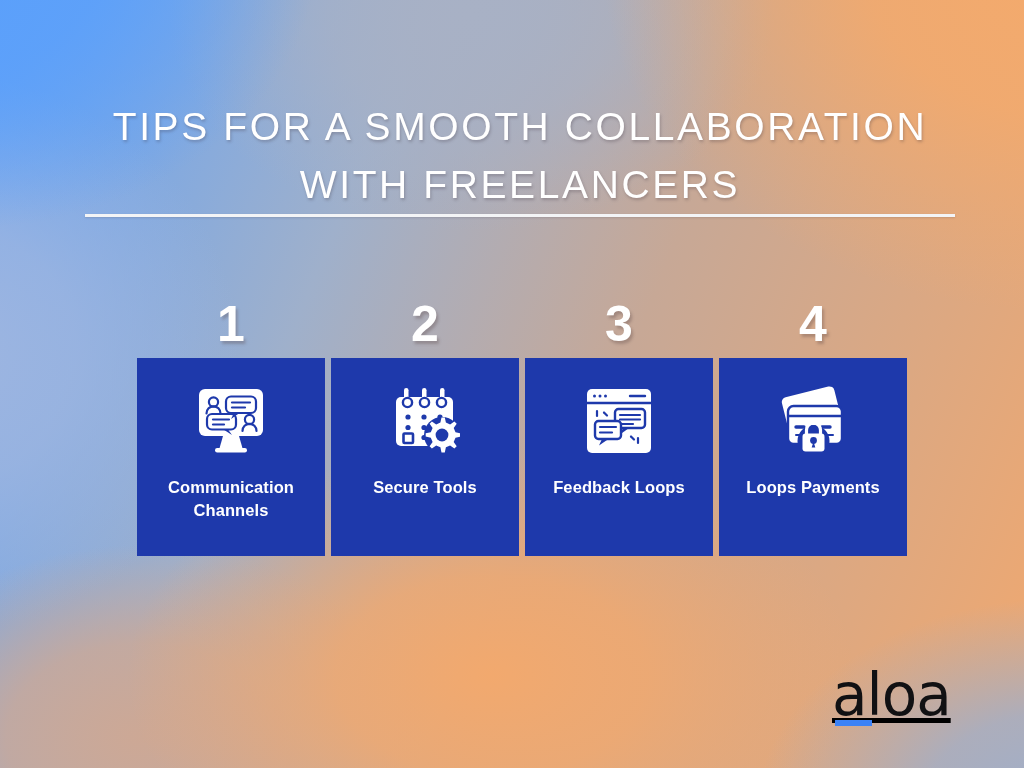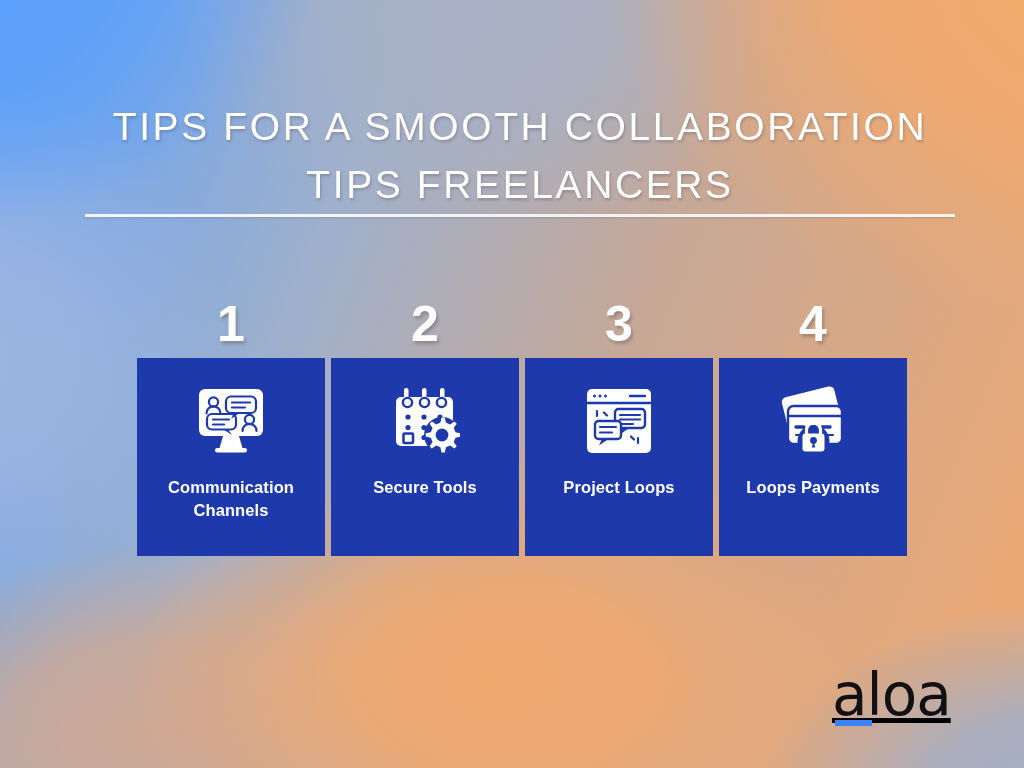--- a/index.html
+++ b/index.html
@@ -169,21 +169,21 @@
   <div class="bg-layer bg-gray-top"></div>
   <div class="bg-layer bg-blue-bl"></div>
   <div class="bg-layer bg-tan-bl"></div>
   <div class="bg-layer bg-orange-bc"></div>
   <div class="bg-layer bg-blue-br"></div>
   <div class="bg-layer bg-orange-tr"></div>
   <div class="bg-layer bg-blue-tl"></div>
 
   <div class="title-block">
     <div class="title-line">TIPS FOR A SMOOTH COLLABORATION</div>
-    <div class="title-line">TIPS FREELANCERS</div>
+    <div class="title-line">WITH FREELANCERS</div>
   </div>
   <div class="title-rule"></div>
 
   <div class="cards-row">
 
     <div class="card-col">
       <div class="card-number">1</div>
       <div class="card-box">
         <div class="card-icon">
           <svg width="72" height="70" viewBox="0 0 72 70" fill="none" xmlns="http://www.w3.org/2000/svg">
@@ -257,21 +257,21 @@
             <rect x="10" y="34" width="26" height="18" rx="3.5" fill="#ffffff" stroke="#1e39ab" stroke-width="2.4"></rect>
             <path d="M17 52 L14 58.5 L23.5 52" fill="#1e39ab"></path>
             <line x1="15" y1="40" x2="31" y2="40" stroke="#1e39ab" stroke-width="2.2" stroke-linecap="round"></line>
             <line x1="15" y1="45.5" x2="27" y2="45.5" stroke="#1e39ab" stroke-width="2.2" stroke-linecap="round"></line>
             <line x1="12" y1="24" x2="12" y2="29" stroke="#1e39ab" stroke-width="2.2" stroke-linecap="round"></line>
             <line x1="19" y1="25.5" x2="22" y2="28.5" stroke="#1e39ab" stroke-width="2.2" stroke-linecap="round"></line>
             <line x1="53" y1="51" x2="53" y2="56" stroke="#1e39ab" stroke-width="2.2" stroke-linecap="round"></line>
             <line x1="46" y1="49.5" x2="49" y2="52.5" stroke="#1e39ab" stroke-width="2.2" stroke-linecap="round"></line>
           </svg>
         </div>
-        <div class="card-label">Project Loops</div>
+        <div class="card-label">Feedback Loops</div>
       </div>
     </div>
 
     <div class="card-col">
       <div class="card-number">4</div>
       <div class="card-box">
         <div class="card-icon">
           <svg width="72" height="70" viewBox="0 0 72 70" fill="none" xmlns="http://www.w3.org/2000/svg">
             <g transform="rotate(-14 36 26)">
               <rect x="8" y="5" width="54" height="34" rx="5" fill="#ffffff"></rect>

